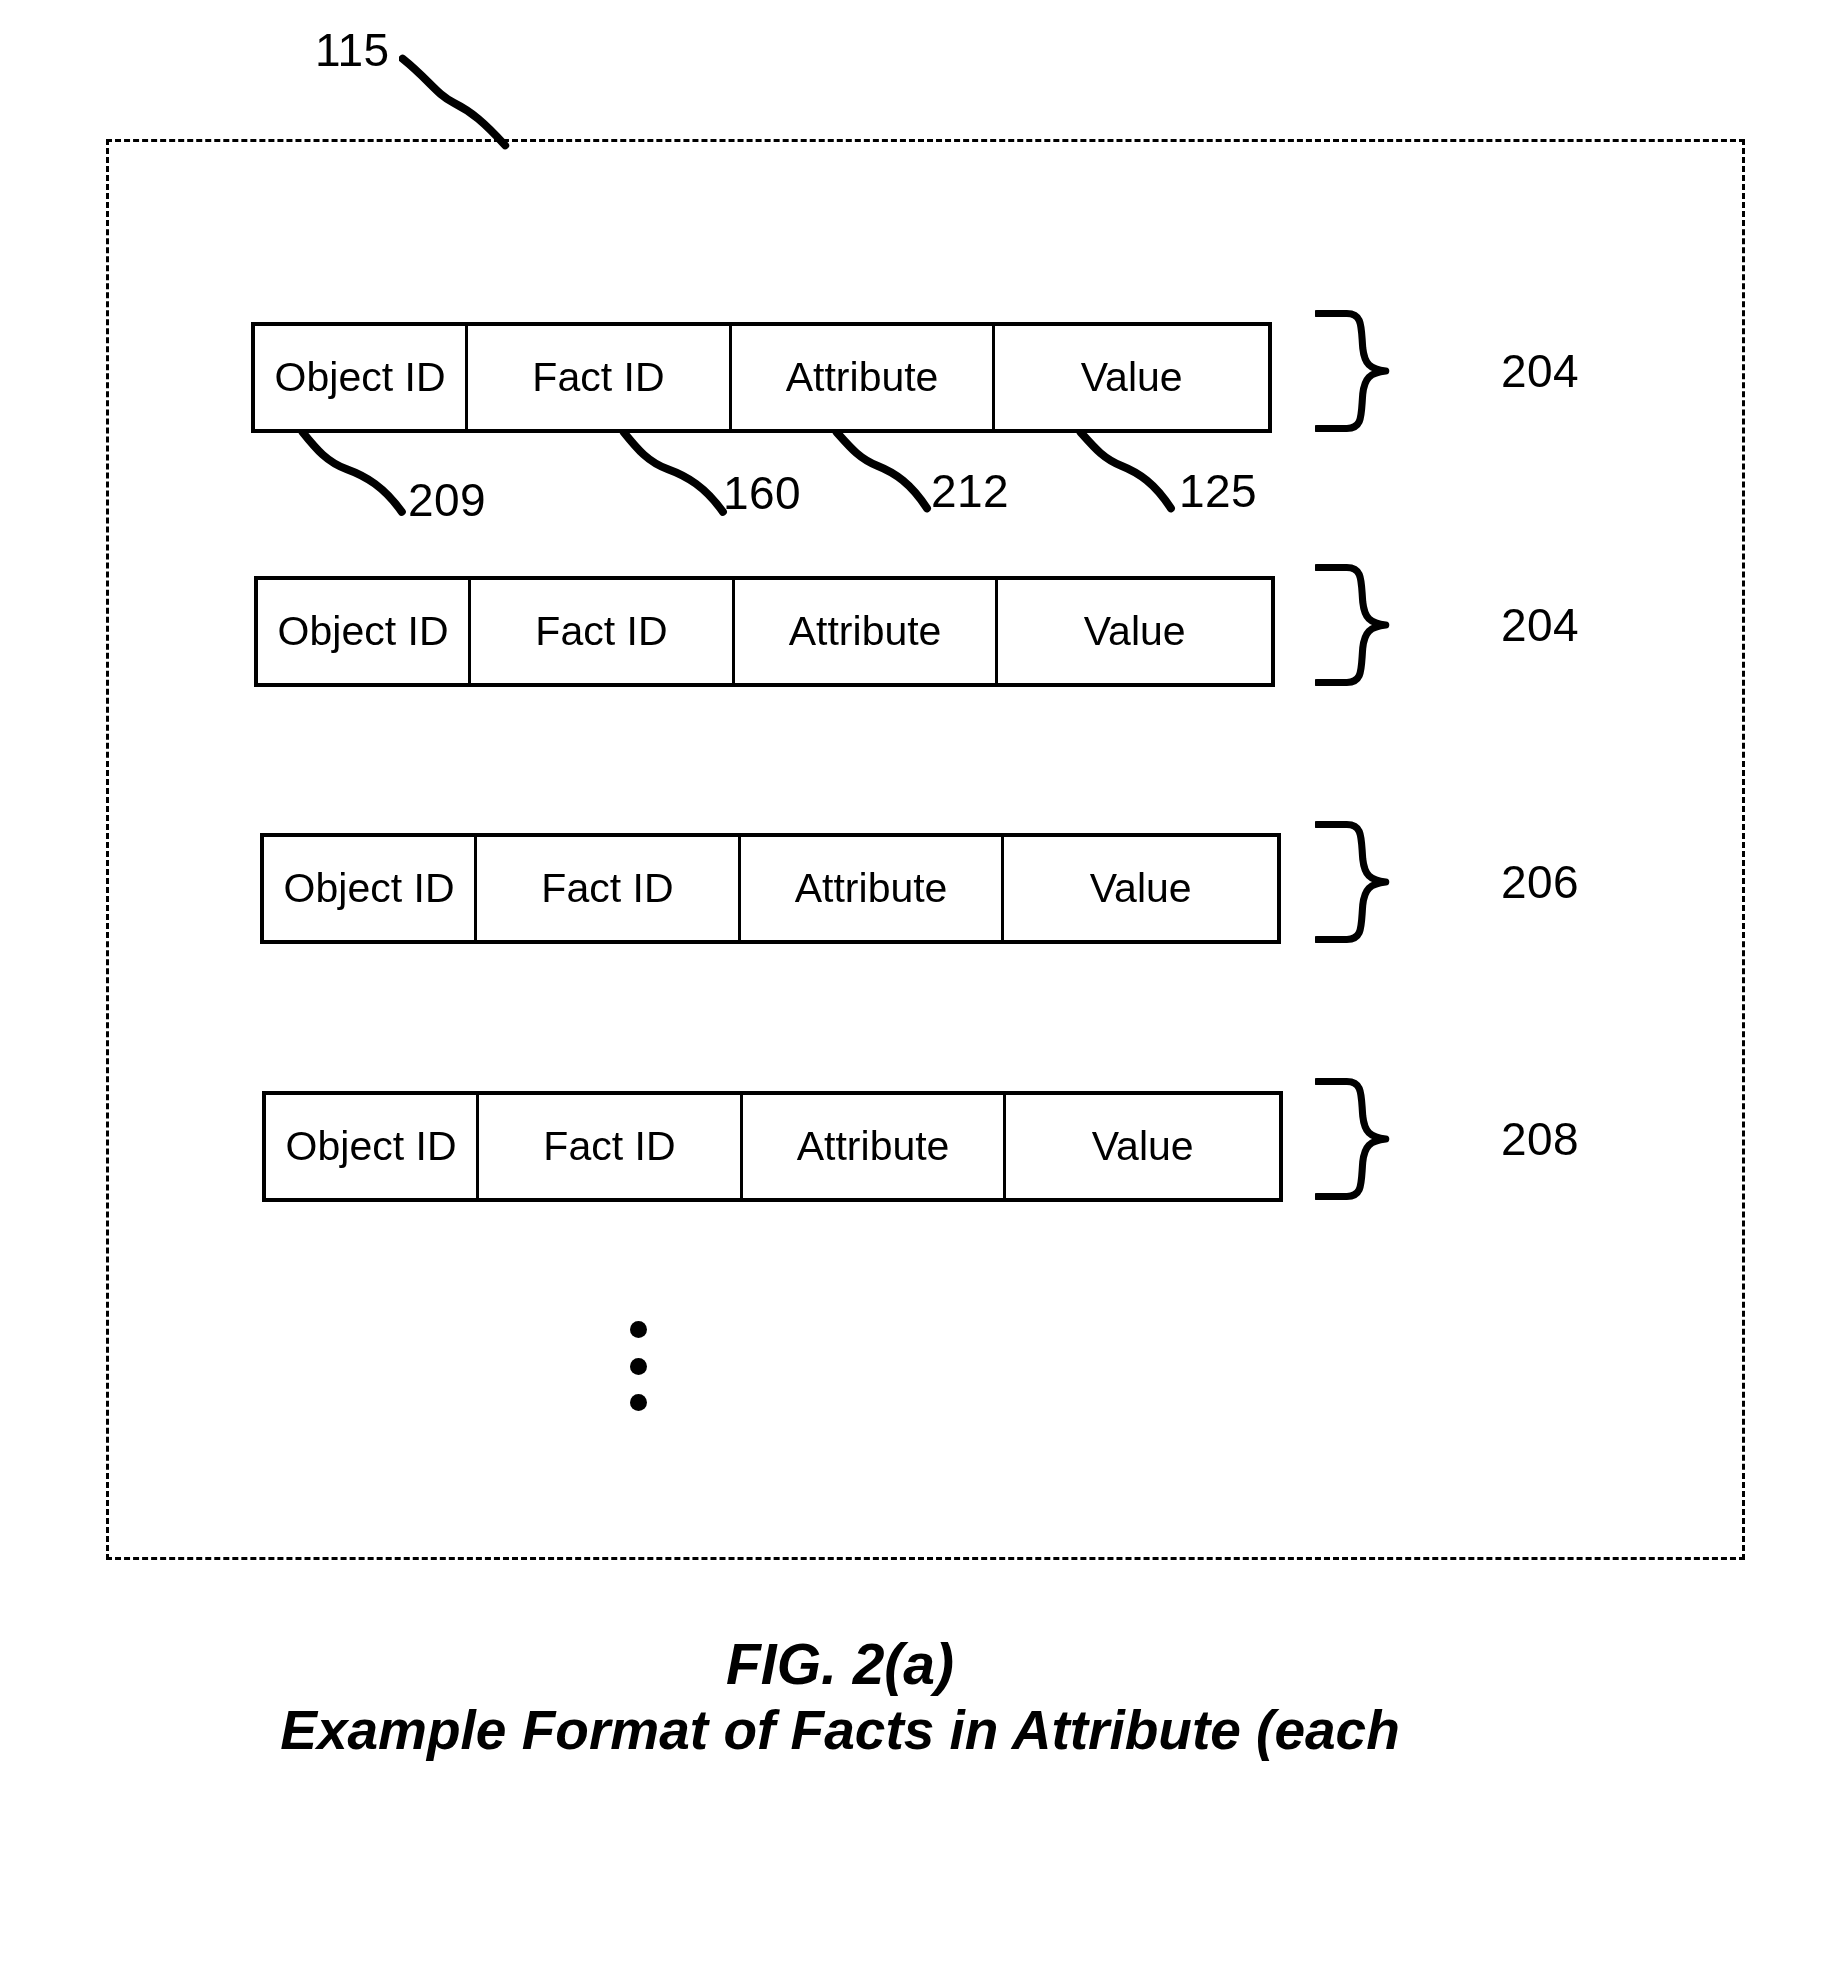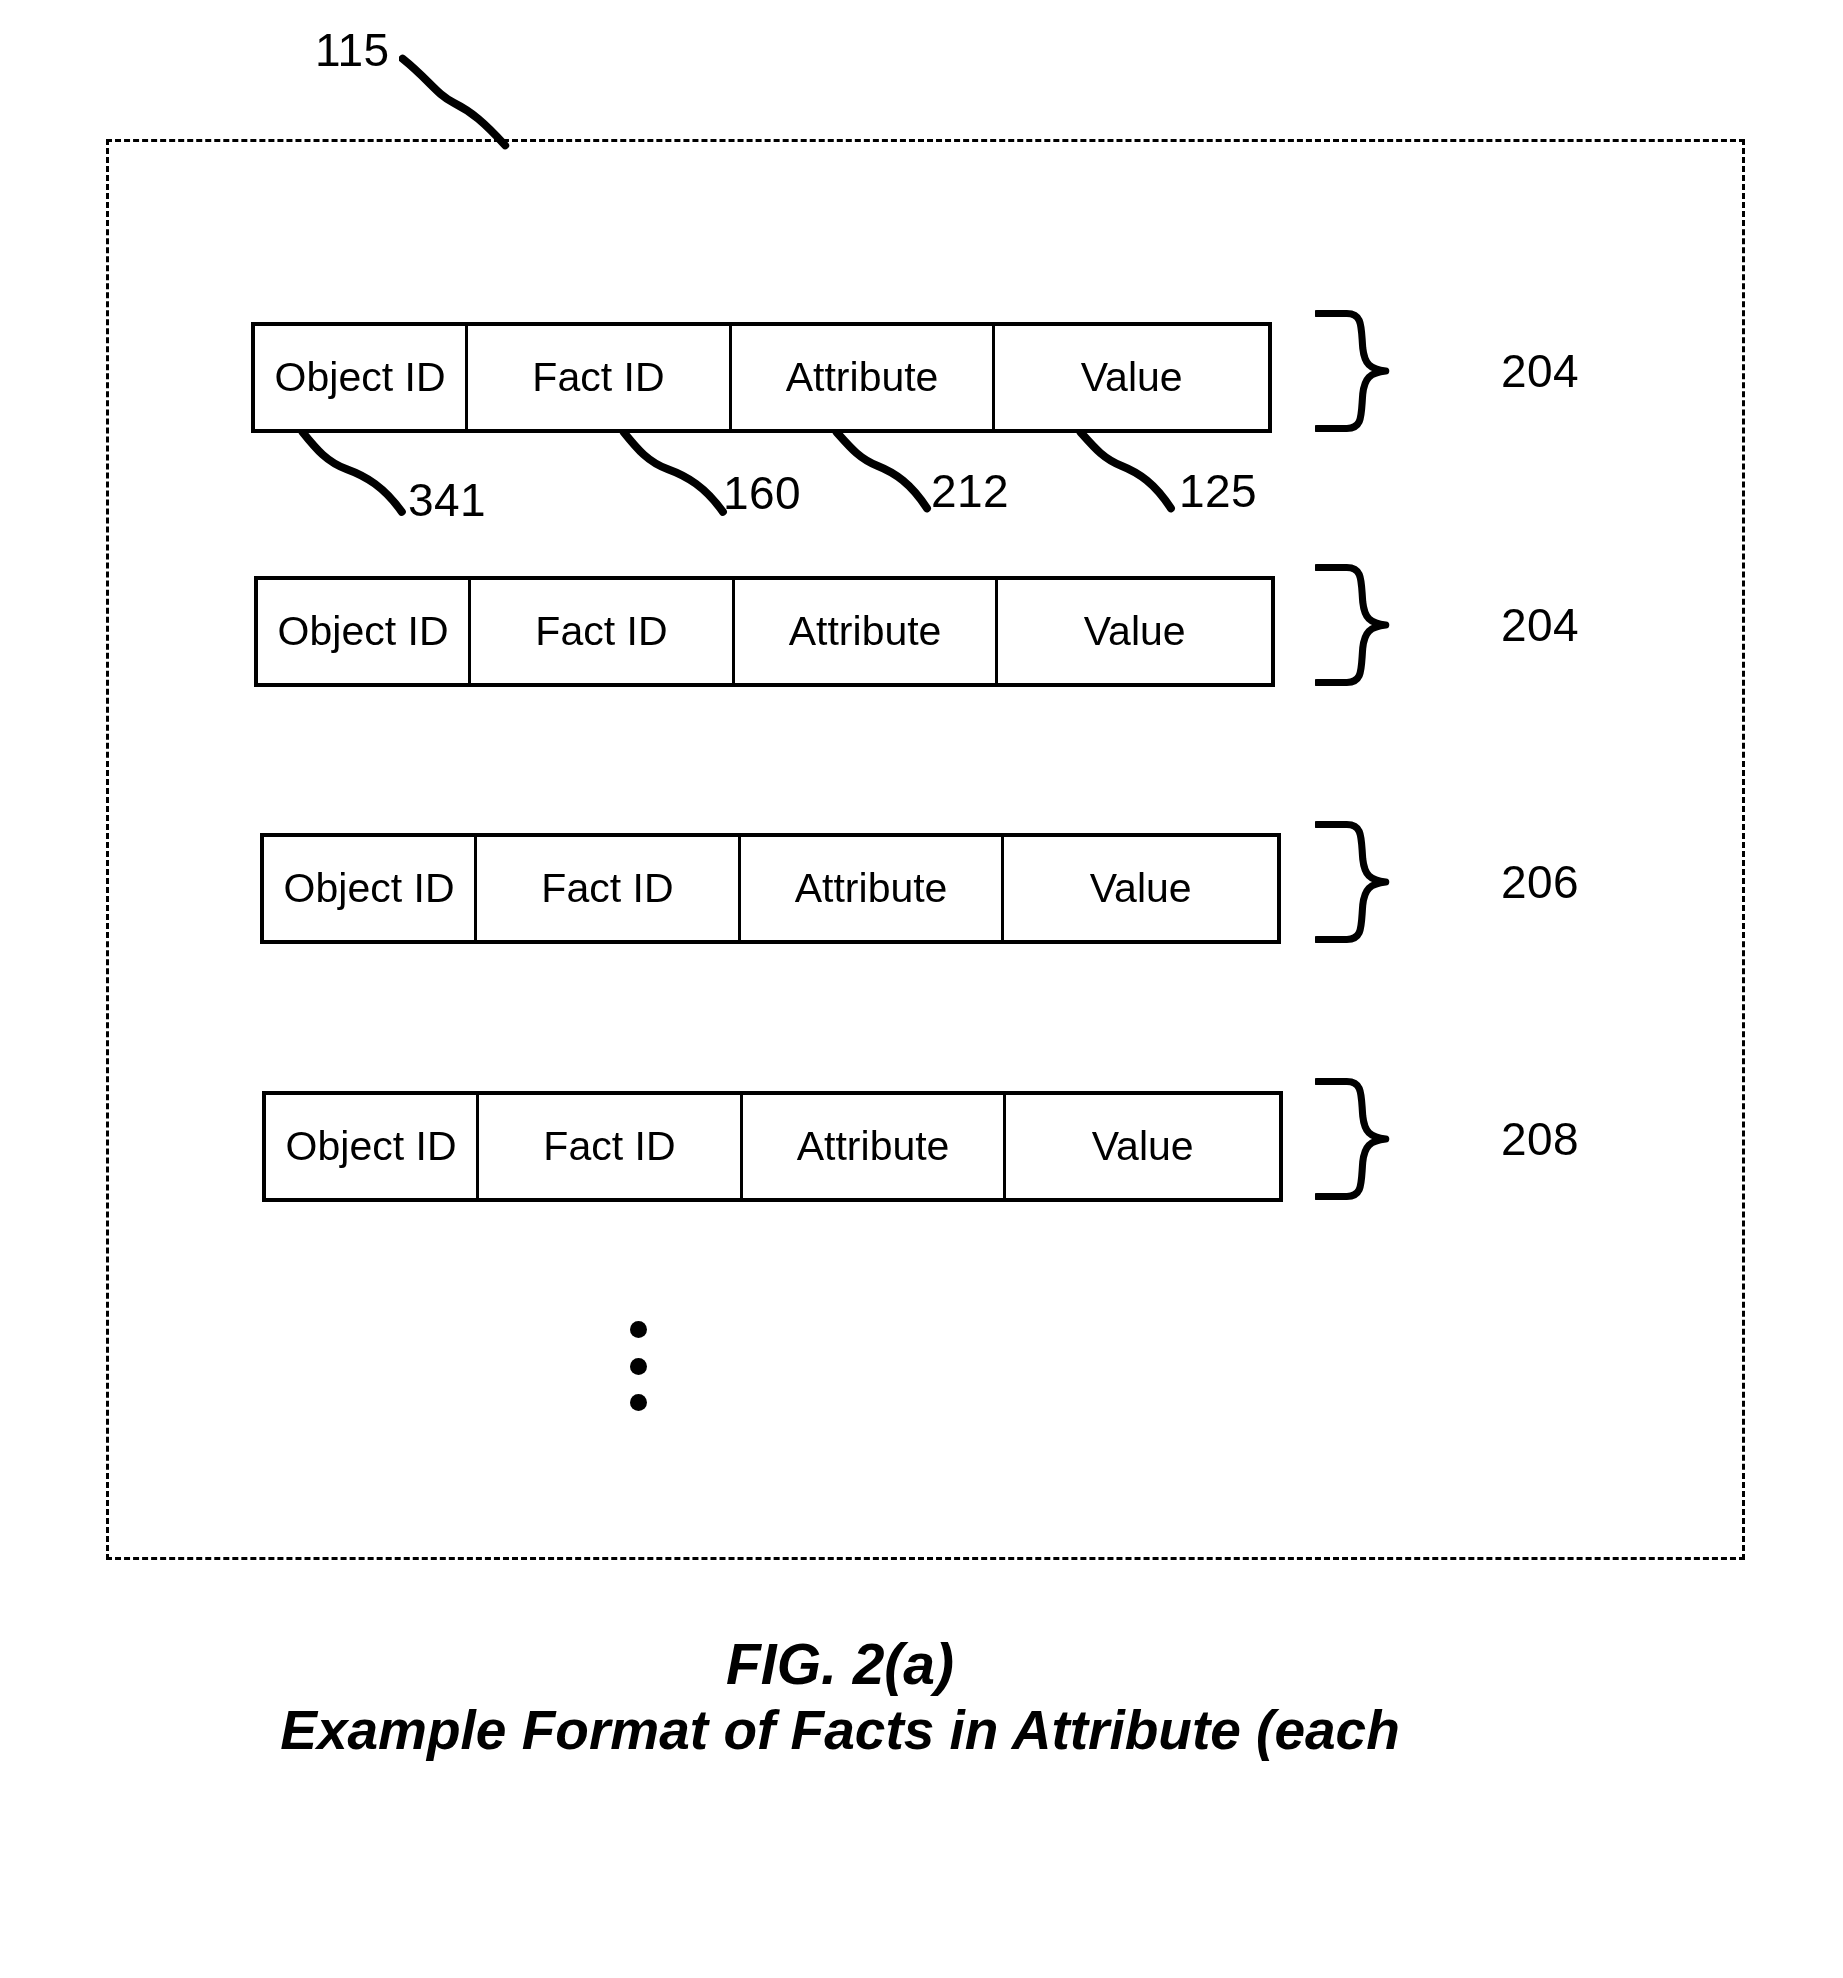--- a/index.html
+++ b/index.html
@@ -173,21 +173,21 @@
   <path d="M 2 5 L 36 5 C 54 5, 52 20, 54 44 C 56 62, 62 68, 80 70 C 62 72, 56 78, 54 96 C 52 120, 54 135, 36 135 L 2 135" fill="none" stroke="#000" stroke-width="8" stroke-linecap="round" stroke-linejoin="round"></path>
 </svg>
 <div class="group-label" id="label-204a">204</div>
 
 <svg id="callout-leaders" viewBox="0 0 1160 110">
   <path d="M 58 2 C 74 22, 86 36, 108 44 C 130 52, 150 64, 170 92" fill="none" stroke="#000" stroke-width="9" stroke-linecap="round"></path>
   <path d="M 420 2 C 436 22, 448 36, 470 44 C 492 52, 512 64, 532 92" fill="none" stroke="#000" stroke-width="9" stroke-linecap="round"></path>
   <path d="M 660 2 C 676 20, 686 32, 706 40 C 726 48, 744 60, 762 88" fill="none" stroke="#000" stroke-width="9" stroke-linecap="round"></path>
   <path d="M 935 2 C 951 20, 961 32, 981 40 C 1001 48, 1019 60, 1037 88" fill="none" stroke="#000" stroke-width="9" stroke-linecap="round"></path>
 </svg>
-<div class="callout-label" id="callout-209">341</div>
+<div class="callout-label" id="callout-209">209</div>
 <div class="callout-label" id="callout-210">160</div>
 <div class="callout-label" id="callout-212">212</div>
 <div class="callout-label" id="callout-214">125</div>
 
 <div class="fact-row" id="fact-row-2">
   <div class="fact-cell col-object">Object ID</div>
   <div class="fact-cell col-fact">Fact ID</div>
   <div class="fact-cell col-attr">Attribute</div>
   <div class="fact-cell col-value">Value</div>
 </div>

